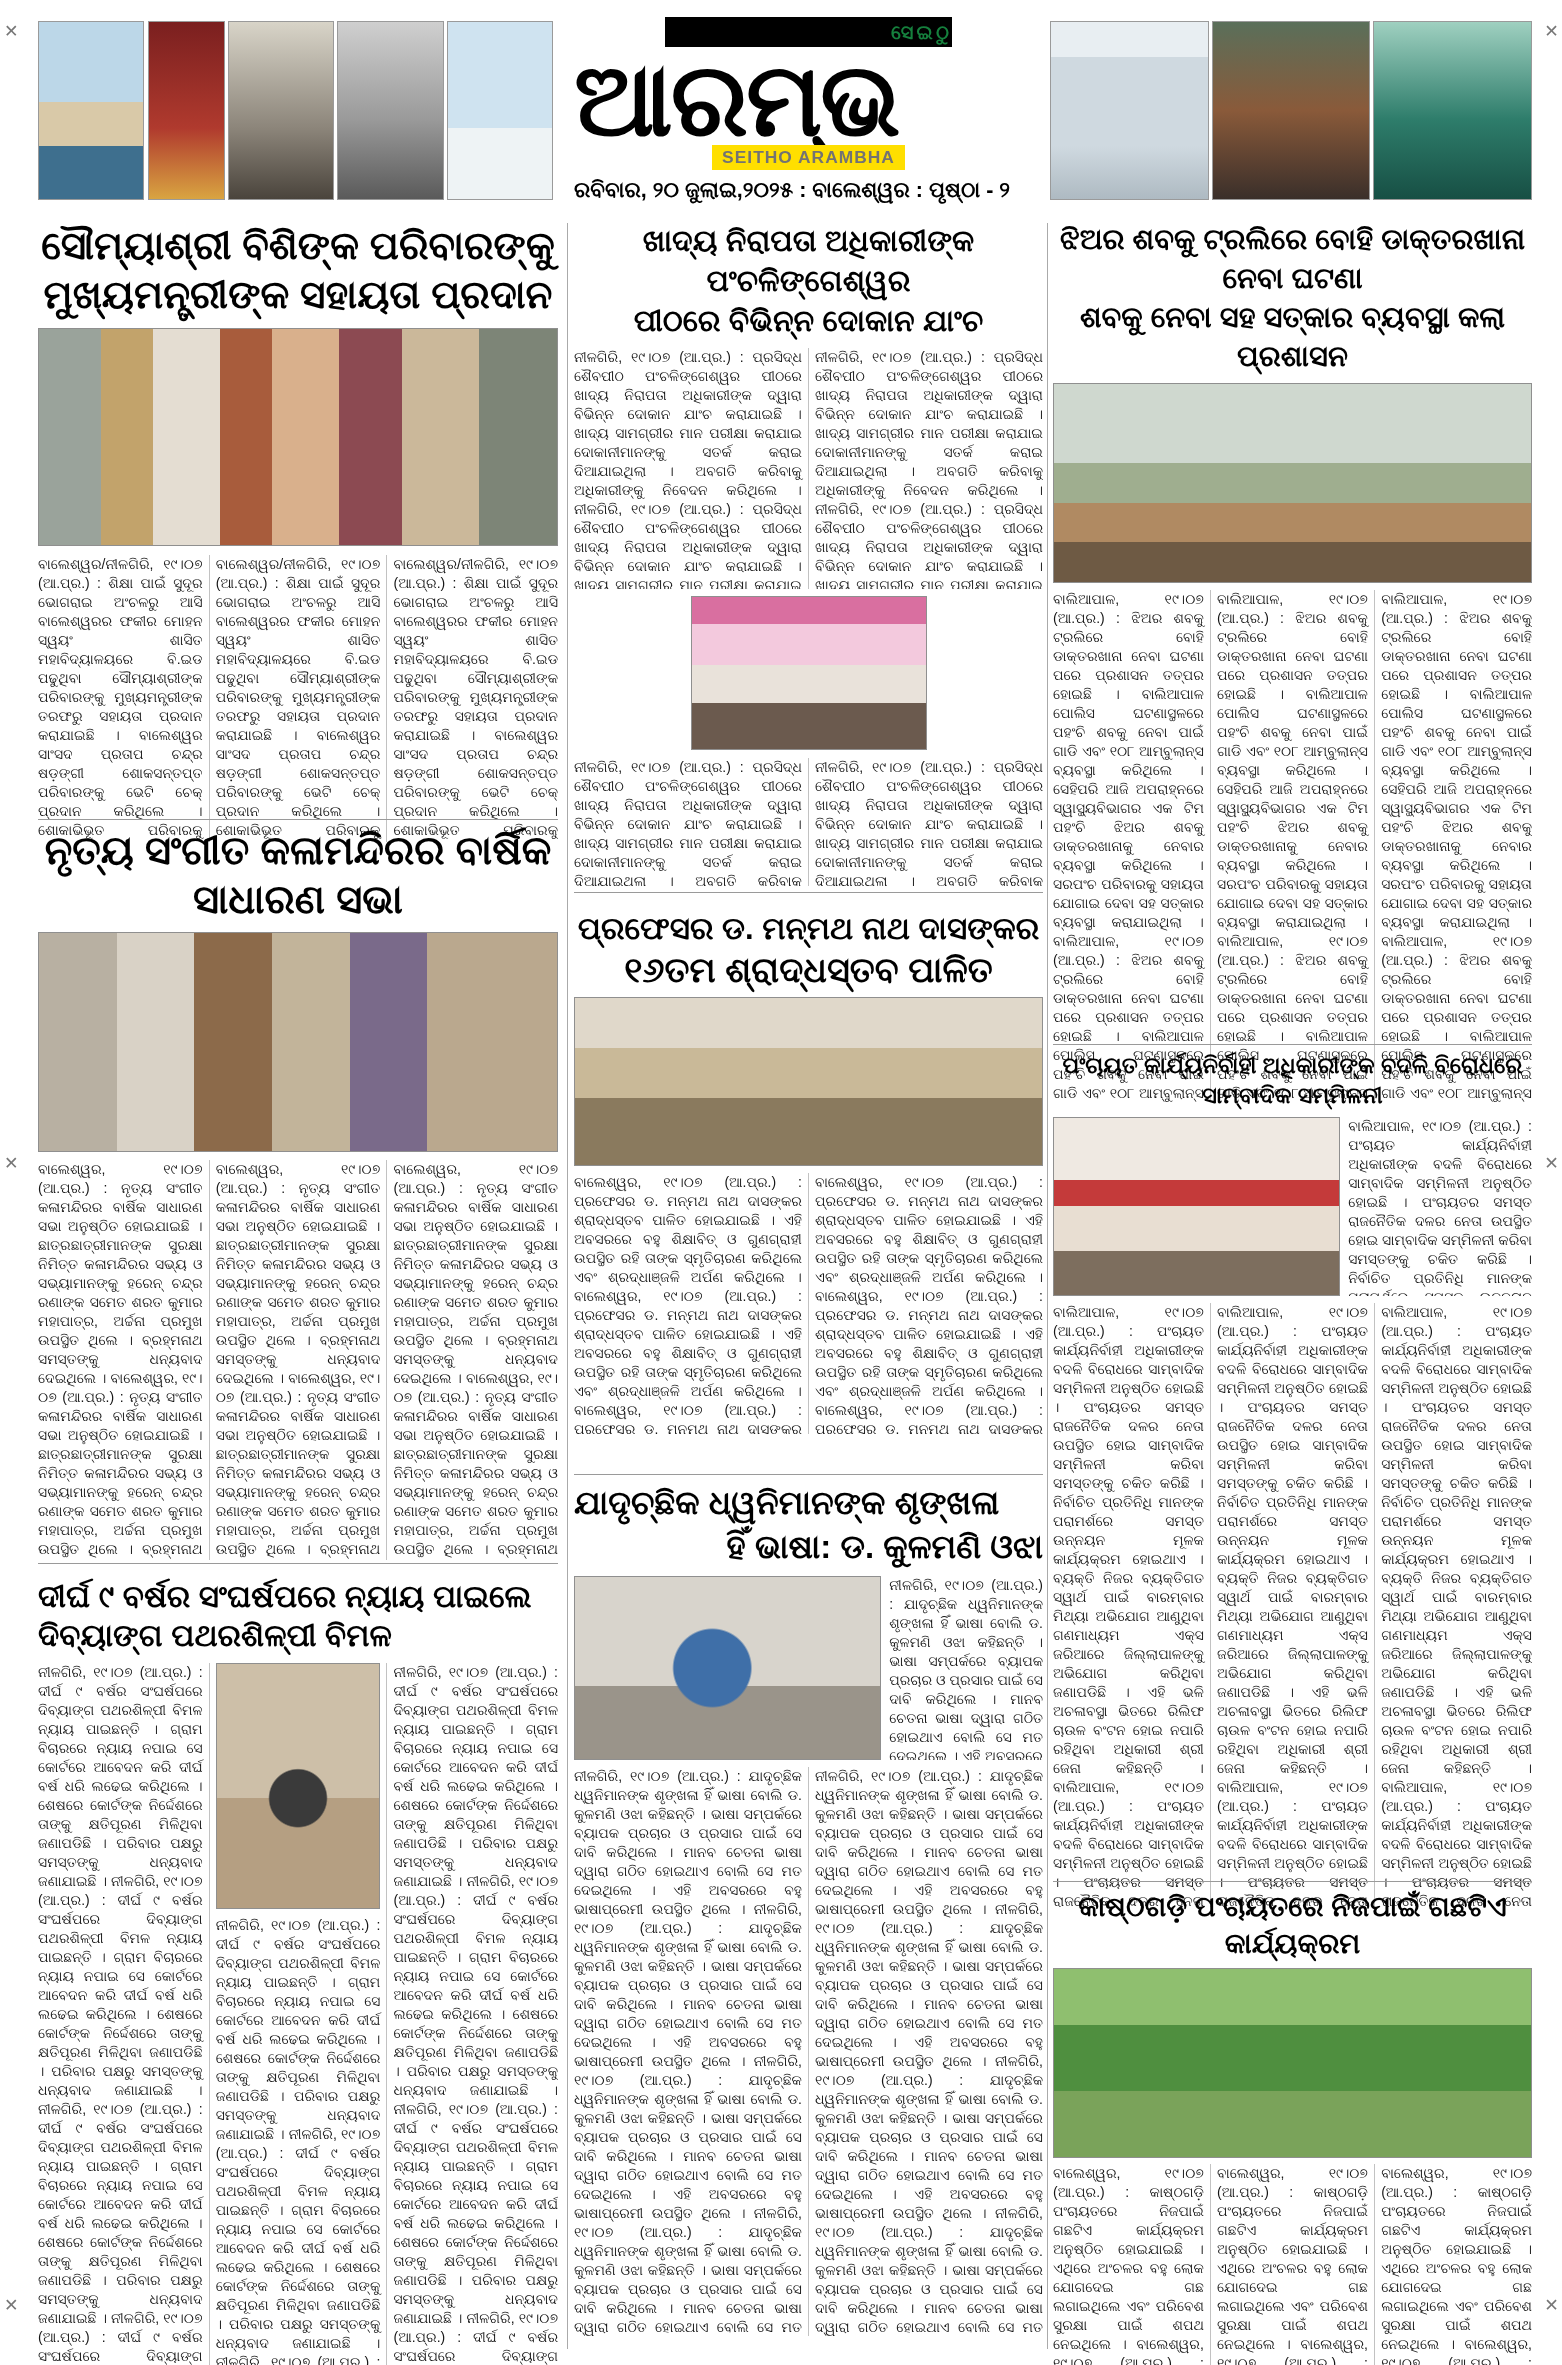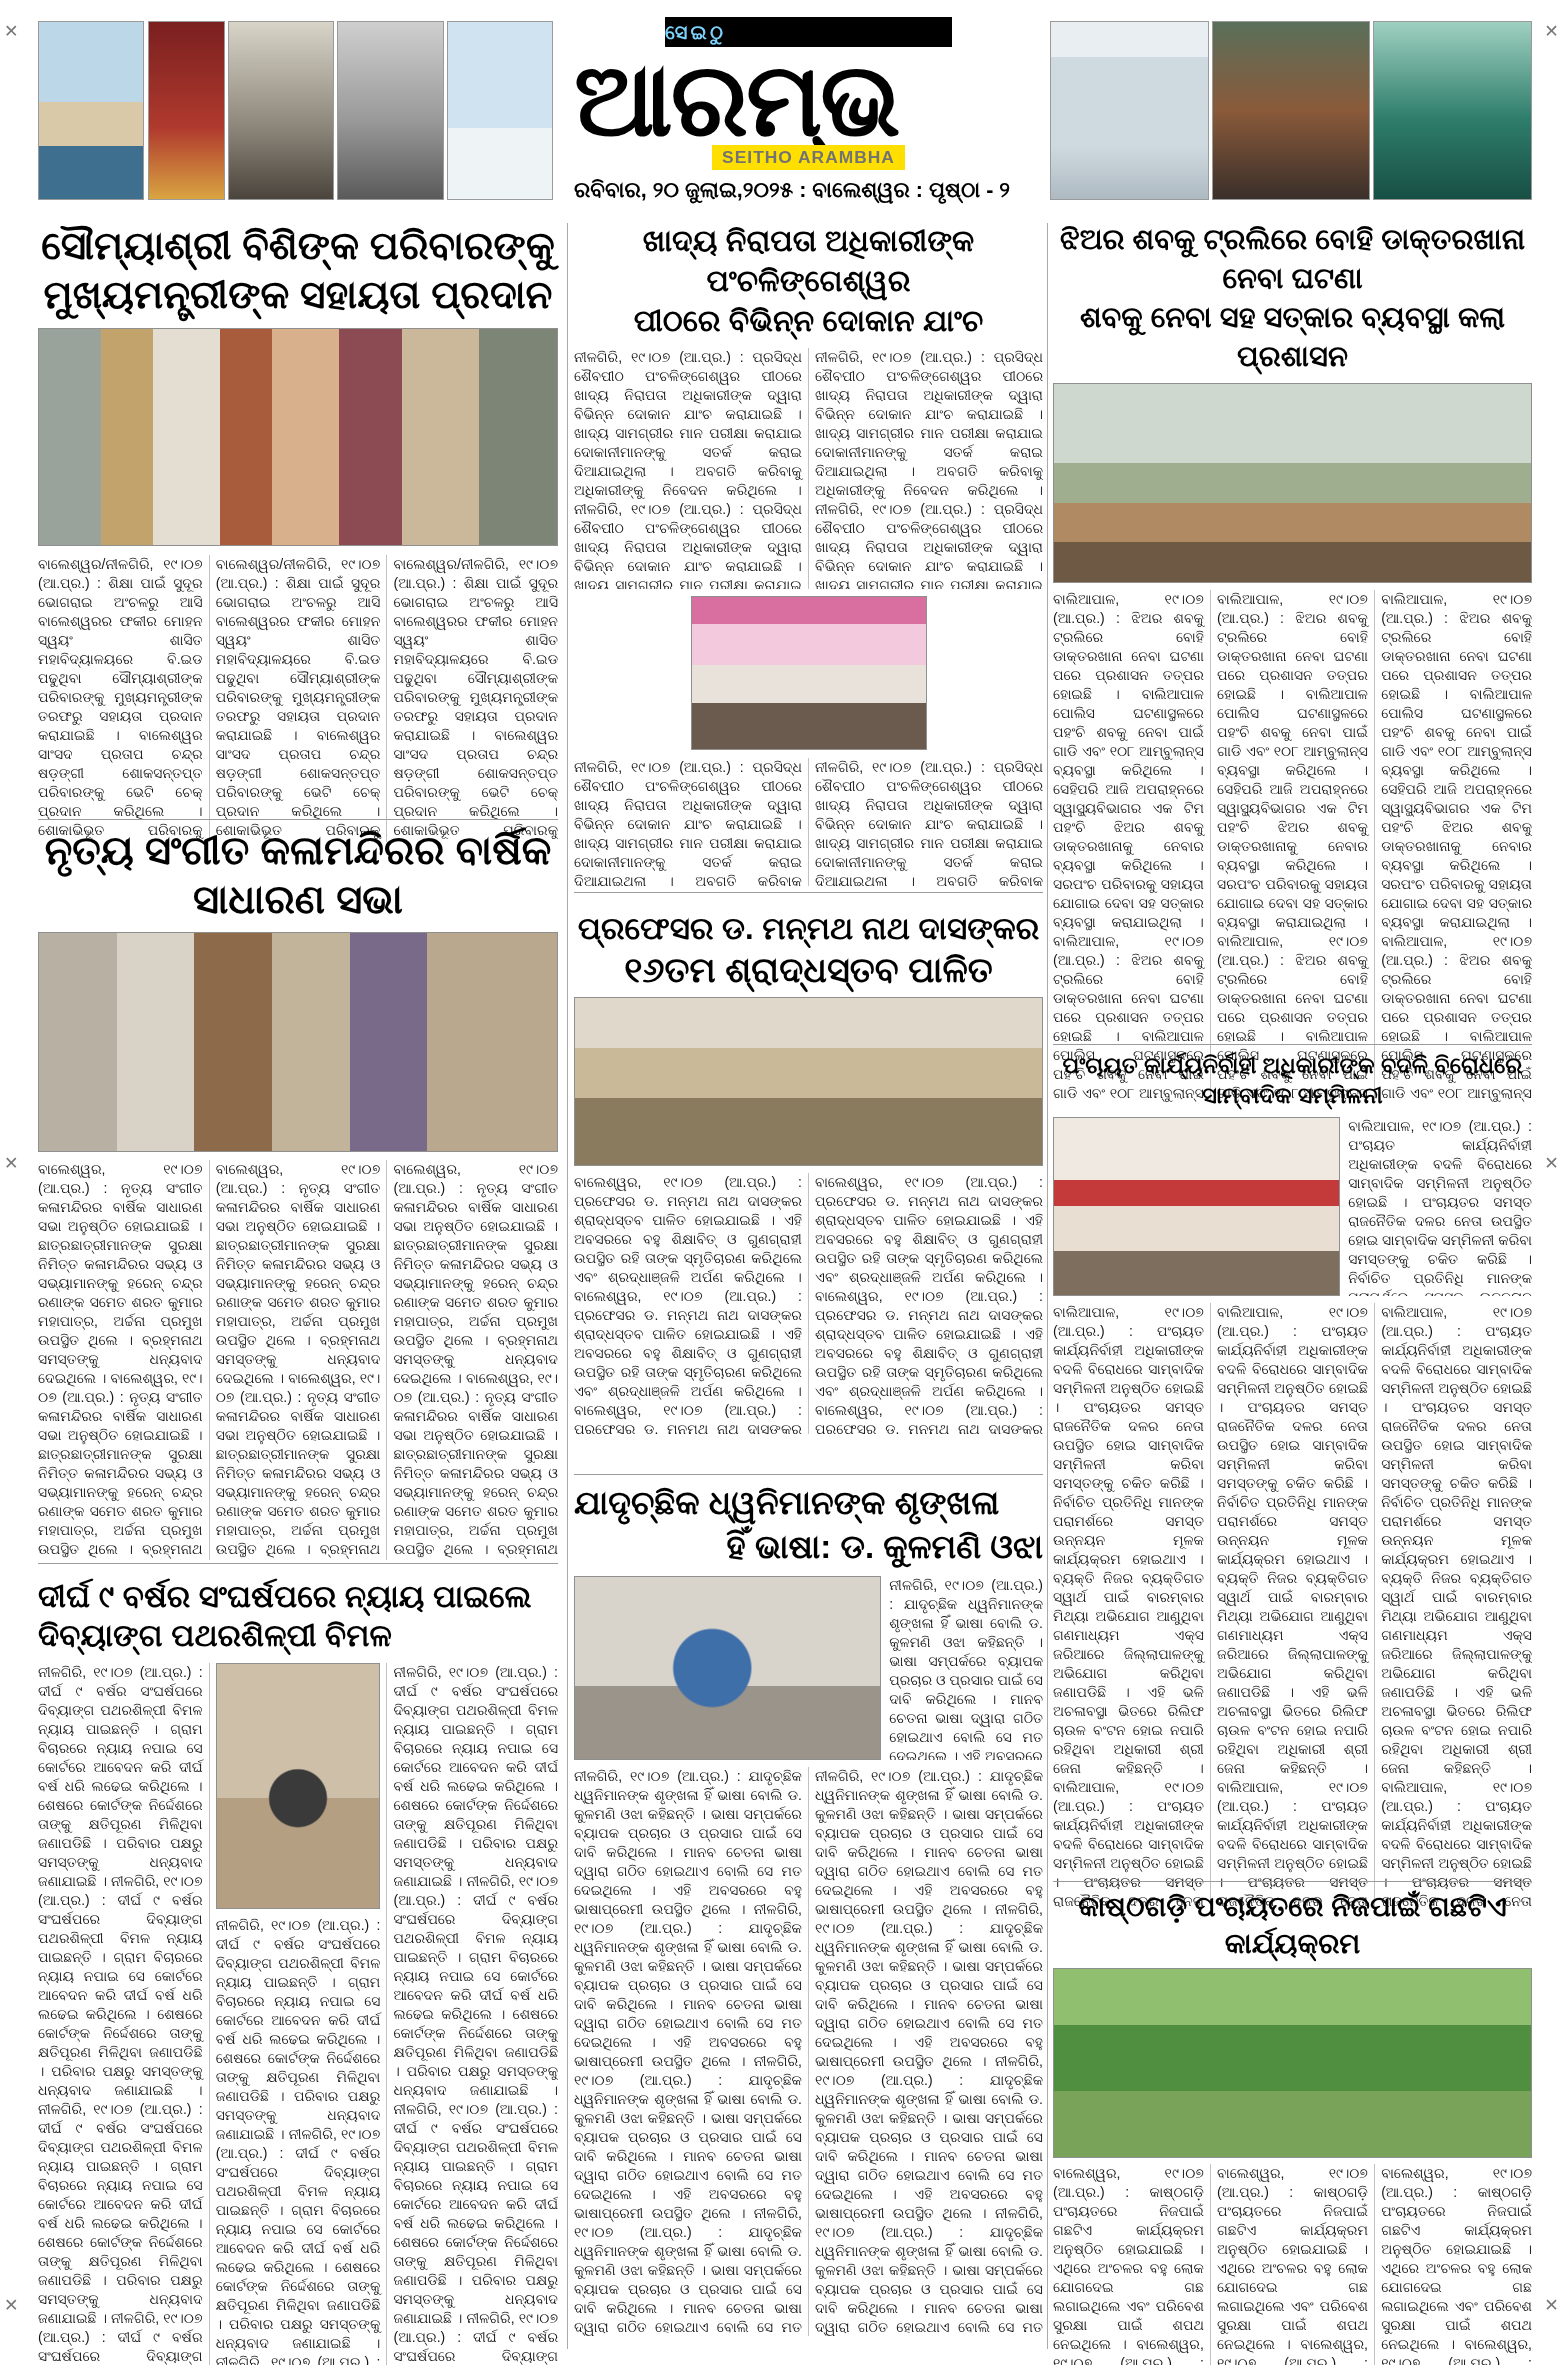--- a/index.html
+++ b/index.html
@@ -3,22 +3,22 @@
 <meta charset="utf-8">
 <style>
   html,body{margin:0;padding:0;background:#ffffff;}
   body{font-family:"Liberation Sans","DejaVu Sans",sans-serif;color:#111;}
   .page{position:relative;width:1563px;height:2366px;background:#fff;overflow:hidden;}
   .abs{position:absolute;}
   .photo{border:0.5px solid #8f8f8f;box-sizing:border-box;}
   .collage{display:flex;gap:3.1px;}
   .collage>div{flex:1;border:0.5px solid #9a9a9a;box-sizing:border-box;}
   
-  .kicker{width:287px;height:30px;margin:0 auto;background:#000;color:#7dd3fc;
-          font-size:19.5px;line-height:30px;text-align:left;font-weight:bold;letter-spacing:3.1px;}
+  .kicker{width:287px;height:30px;margin:0 auto;background:#000;color:#15803d;
+          font-size:19.5px;line-height:30px;text-align:right;font-weight:bold;letter-spacing:3.1px;}
   .mast-title{font-size:102px;line-height:107px;font-weight:900;text-align:left;
               letter-spacing:-2px;color:#000;}
   .chip{display:inline-block;background:#ffdf00;color:#737373;font-size:17.4px;font-weight:bold;
         padding:2px 10.2px;letter-spacing:1px;}
   .chip-row{text-align:center;margin-top:-9.2px;}
   .date-line{font-size:21.5px;font-weight:bold;text-align:left;margin-top:8.2px;color:#000;}
   
   .hl{font-weight:bold;color:#000;text-align:center;}
   
   .cols{display:flex;}

